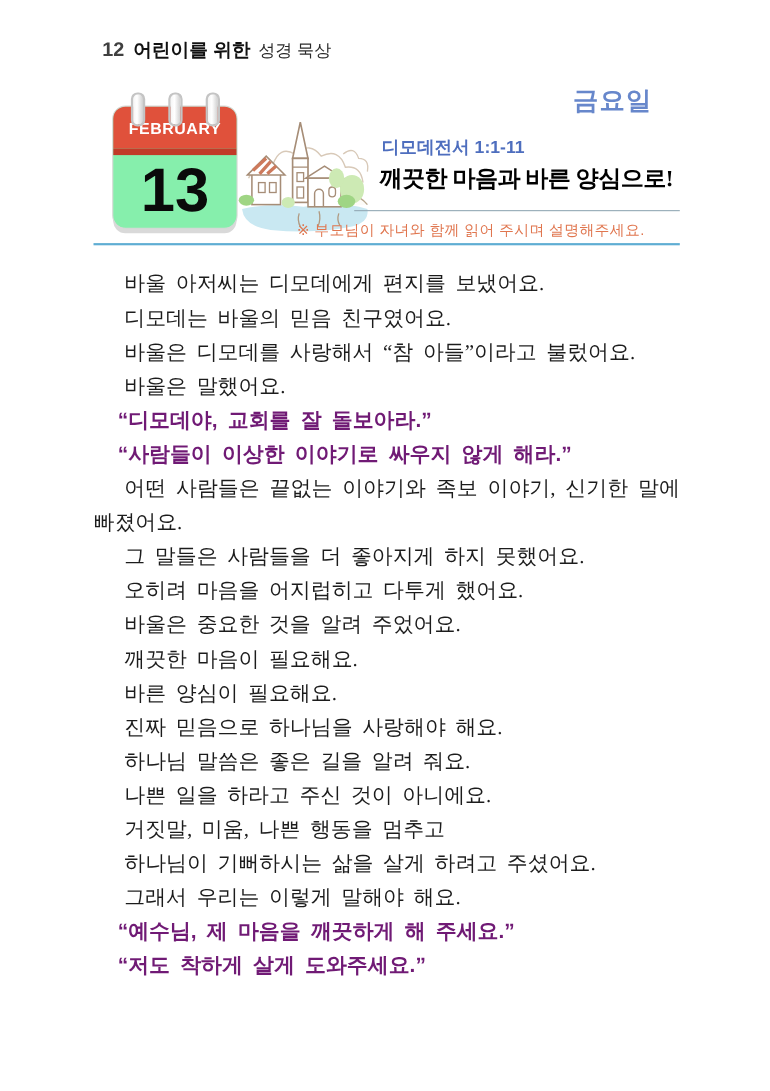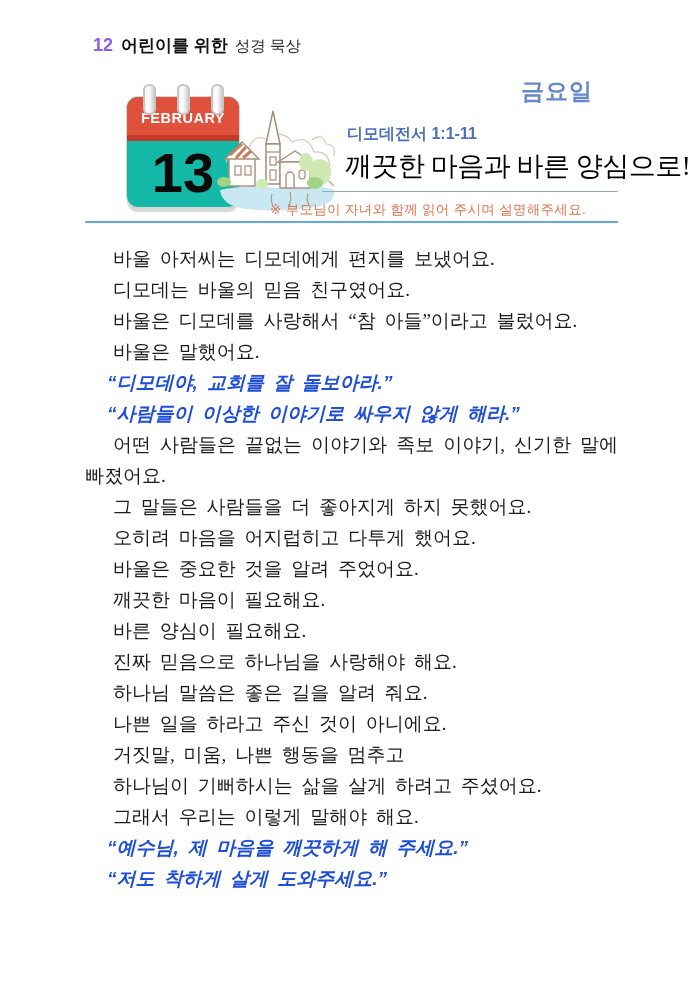--- a/index.html
+++ b/index.html
@@ -6,57 +6,57 @@
     --cal-red:#E0513B; --cal-red-dark:#C13A28; --day-blue:#6787CB;
     --ref-blue:#4E6EBE; --note-orange:#E0764F; --divider-blue:#5FADD3;
     --rule-gray:#93A9B5; --ink:#1c1c1c;
   }
   html,body{margin:0;padding:0;background:#fff;}
   .page{position:relative;width:700px;height:992px;background:#ffffff;overflow:hidden;
         font-family:"Liberation Sans","DejaVu Sans",sans-serif;color:var(--ink);}
 
   
   .page-header{position:absolute;left:93px;top:34px;white-space:nowrap;}
-  .pnum{font-size:18px;font-weight:700;color:#8b5cf6;}
+  .pnum{font-size:18px;font-weight:700;color:#404040;}
   .ptitle{font-size:17px;font-weight:700;color:#111;margin-left:8px;margin-top:44px;}
   .ptitle2{font-size:15.5px;font-weight:400;color:#2b2b2b;margin-left:7px;}
 
   
   .day-label{position:absolute;top:76px;right:107px;font-size:23px;font-weight:700;
              color:var(--day-blue);letter-spacing:1px;}
 
   
-  .calendar{position:absolute;left:102px;top:96px;width:112px;height:110px;background:#14b8a6;
+  .calendar{position:absolute;left:102px;top:96px;width:112px;height:110px;background:#86efac;
             border:1px solid #d8d8d8;border-radius:12px;
-            box-shadow:0 5px 0 -1px #d9d9d9;margin-left:24px;}
+            box-shadow:0 5px 0 -1px #d9d9d9;}
   .cal-header{height:38px;background:var(--cal-red);border-radius:11px 11px 0 0;color:#fff;
               font-weight:700;font-size:14.5px;letter-spacing:.5px;text-align:center;line-height:42px;}
   .cal-stripe{height:6px;background:var(--cal-red-dark);}
   .cal-day{height:64px;text-align:center;font-size:56px;line-height:64px;font-weight:800;color:#0a0a0a;}
   .ring{position:absolute;top:-13px;width:9px;height:27px;background:linear-gradient(90deg,#f4f4f4,#fff 40%,#cfcfcf);
         border:2px solid #c4c4c4;border-radius:6px;}
   .ring.r1{left:16px}.ring.r2{left:50px}.ring.r3{left:84px}
 
   
   .church{position:absolute;left:216px;top:110px;width:122px;height:108px;}
 
   
   .scripture{position:absolute;left:347px;top:124px;font-size:16px;font-weight:600;color:var(--ref-blue);}
-  .title{position:absolute;left:345px;top:148px;margin:0;font-size:27px;font-weight:400;color:#000;
+  .title{position:absolute;left:345px;top:148px;margin:0;font-size:21px;font-weight:700;color:#000;
          font-family:"Liberation Serif","DejaVu Serif",serif;letter-spacing:-0.5px;white-space:nowrap;text-align:center;}
   .title-rule{position:absolute;left:322px;top:191px;width:296px;height:1px;background:var(--rule-gray);}
   .note{position:absolute;top:201px;right:114px;font-size:13.5px;color:var(--note-orange);letter-spacing:.3px;}
   .divider{position:absolute;left:85px;top:221px;width:533px;height:2px;background:var(--divider-blue);}
 
   
   .body-text{position:absolute;left:85px;top:243px;width:533px;}
   .body-text p{margin:0;font-size:19px;line-height:31px;text-align:justify;word-spacing:4px;
                font-family:"Liberation Serif","DejaVu Serif",serif;color:var(--ink);text-indent:28px;}
   .body-text p.bold{font-family:"Liberation Sans","DejaVu Sans",sans-serif;font-weight:700;
-                    color:#1d4ed8;text-indent:22px;font-style:italic;}
+                    color:#701a75;text-indent:22px;}
 </style>
 </head>
 <body>
 
 <div class="page">
 
   <div class="page-header">
     <span class="pnum">12</span><span class="ptitle">어린이를 위한</span><span class="ptitle2">성경 묵상</span>
   </div>
 

